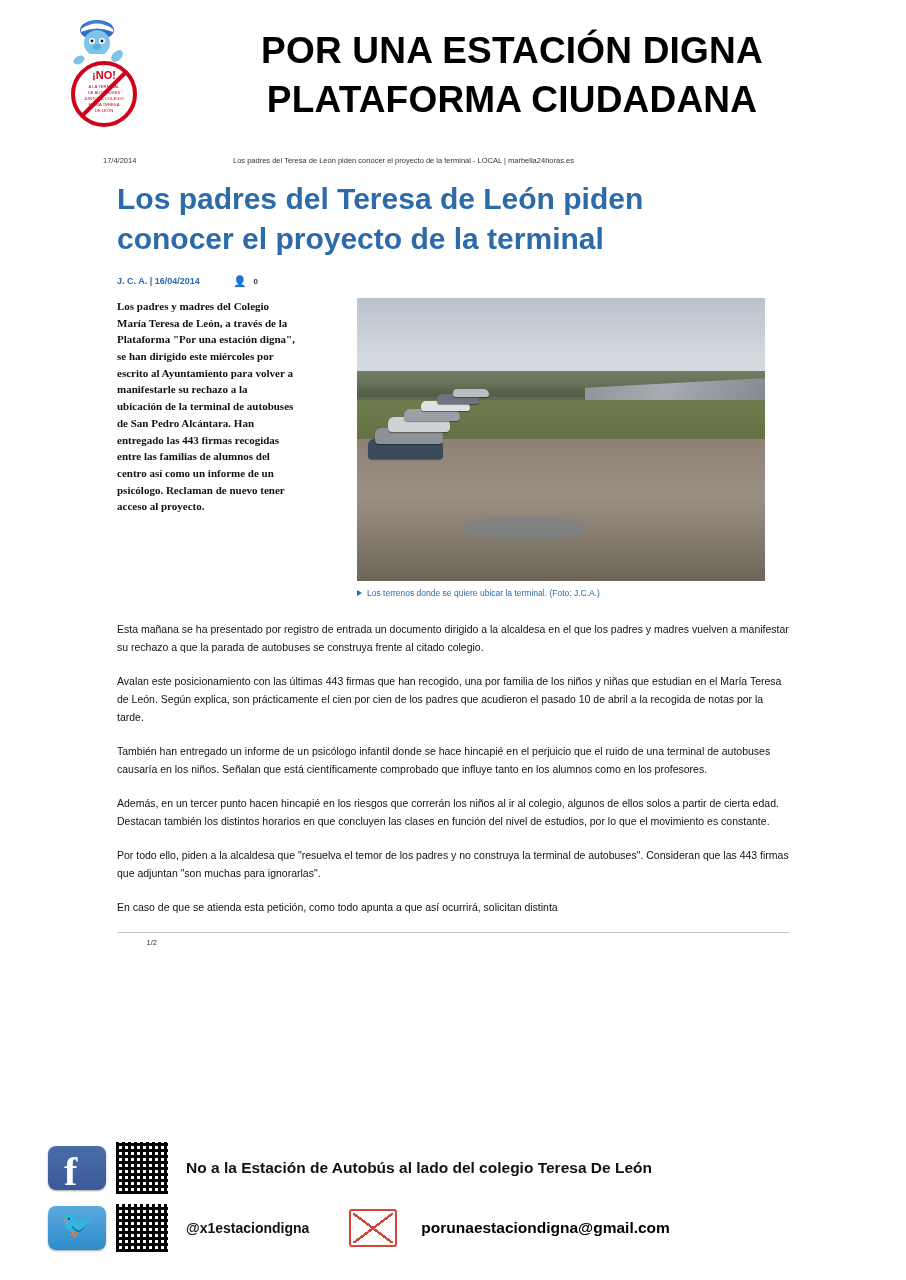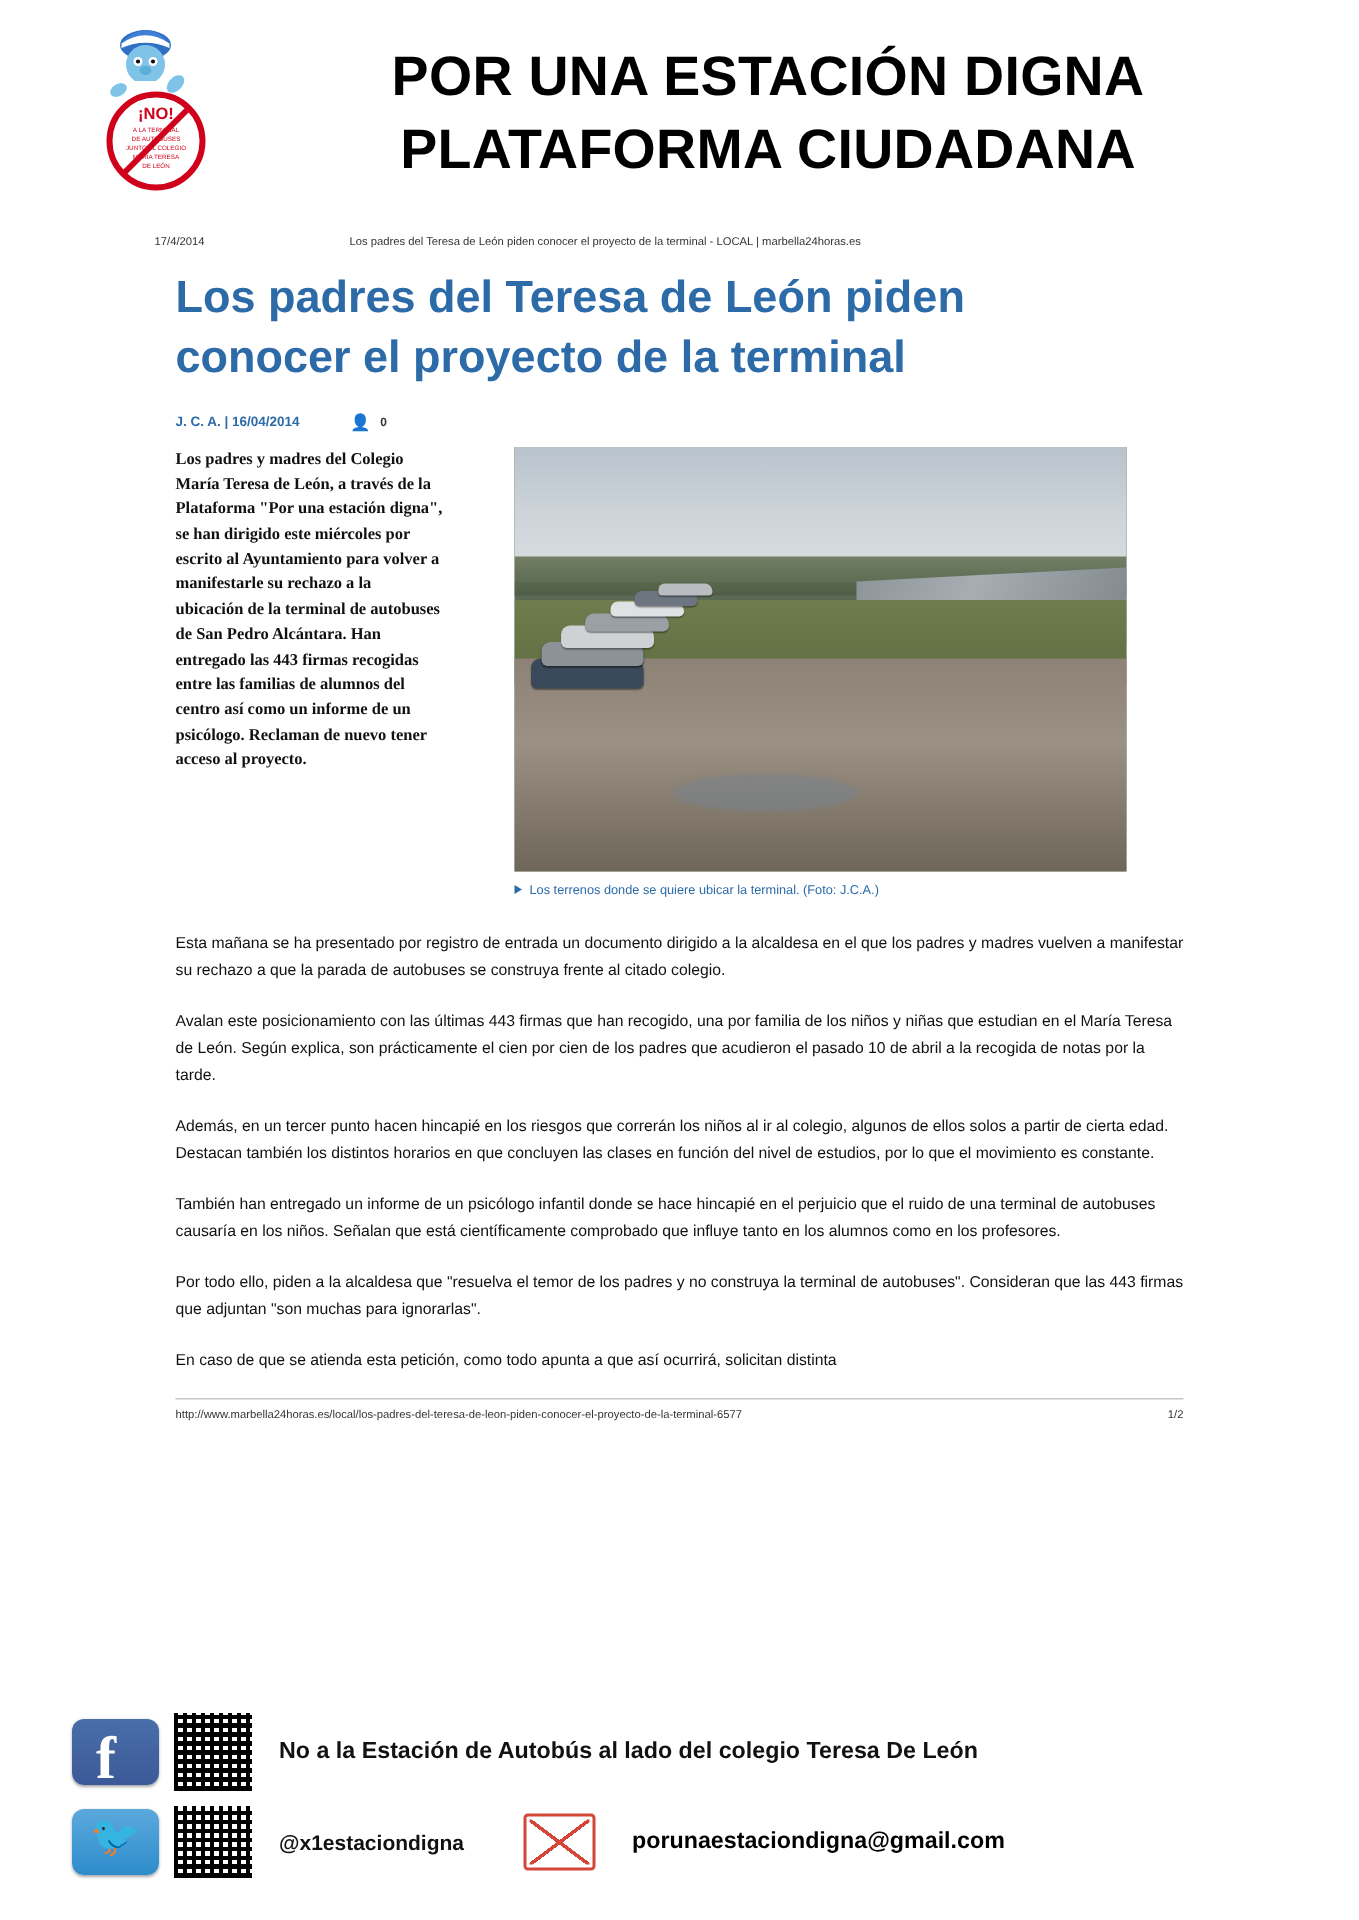--- a/index.html
+++ b/index.html
@@ -87,20 +87,21 @@
     font-weight: bold;
     margin-bottom: 10px;
   }
   .byline .sep { width: 22px; }
   .byline .usr-icon { color:#777; font-size: 11px; }
   .byline .count { color:#333; font-size: 8px; font-weight:bold;}
 
   .body-cols {
     display: flex;
     margin-left: 14px;
+    gap: 14px;
   }
   .lead {
     width: 178px;
     font-size: 11px;
     font-weight: bold;
     line-height: 1.52;
     color: #111;
     font-family: "Liberation Serif", serif;
   }
   .figure { width: 408px; padding-left: 48px; }
@@ -326,28 +327,27 @@
       <div class="caption">
         <span class="tri"></span>
         <span>Los terrenos donde se quiere ubicar la terminal. (Foto: J.C.A.)</span>
       </div>
     </div>
   </div>
 
   <div class="paragraphs">
     <p>Esta mañana se ha presentado por registro de entrada un documento dirigido a la alcaldesa en el que los padres y madres vuelven a manifestar su rechazo a que la parada de autobuses se construya frente al citado colegio.</p>
     <p>Avalan este posicionamiento con las últimas 443 firmas que han recogido, una por familia de los niños y niñas que estudian en el María Teresa de León. Según explica, son prácticamente el cien por cien de los padres que acudieron el pasado 10 de abril a la recogida de notas por la tarde.</p>
+    <p>También han entregado un informe de un psicólogo infantil donde se hace hincapié en el perjuicio que el ruido de una terminal de autobuses causaría en los niños. Señalan que está científicamente comprobado que influye tanto en los alumnos como en los profesores.</p>
     <p>Además, en un tercer punto hacen hincapié en los riesgos que correrán los niños al ir al colegio, algunos de ellos solos a partir de cierta edad. Destacan también los distintos horarios en que concluyen las clases en función del nivel de estudios, por lo que el movimiento es constante.</p>
-    <p>También han entregado un informe de un psicólogo infantil donde se hace hincapié en el perjuicio que el ruido de una terminal de autobuses causaría en los niños. Señalan que está científicamente comprobado que influye tanto en los alumnos como en los profesores.</p>
     <p>Por todo ello, piden a la alcaldesa que "resuelva el temor de los padres y no construya la terminal de autobuses". Consideran que las 443 firmas que adjuntan "son muchas para ignorarlas".</p>
     <p>En caso de que se atienda esta petición, como todo apunta a que así ocurrirá, solicitan distinta</p>
   </div>
 
   <div class="footer-line">
-    <div class="footer-url">http://www.marbella24horas.es/local/los-padres-del-teresa-de-leon-piden-conocer-el-proyecto-de-la-terminal-6577</div>
     <div class="footer-page">1/2</div>
   </div>
 </div>
 
 <div class="bottom">
 
   <div class="brow">
     <div class="social-ico fb">
         <span>f</span>
       </div>

